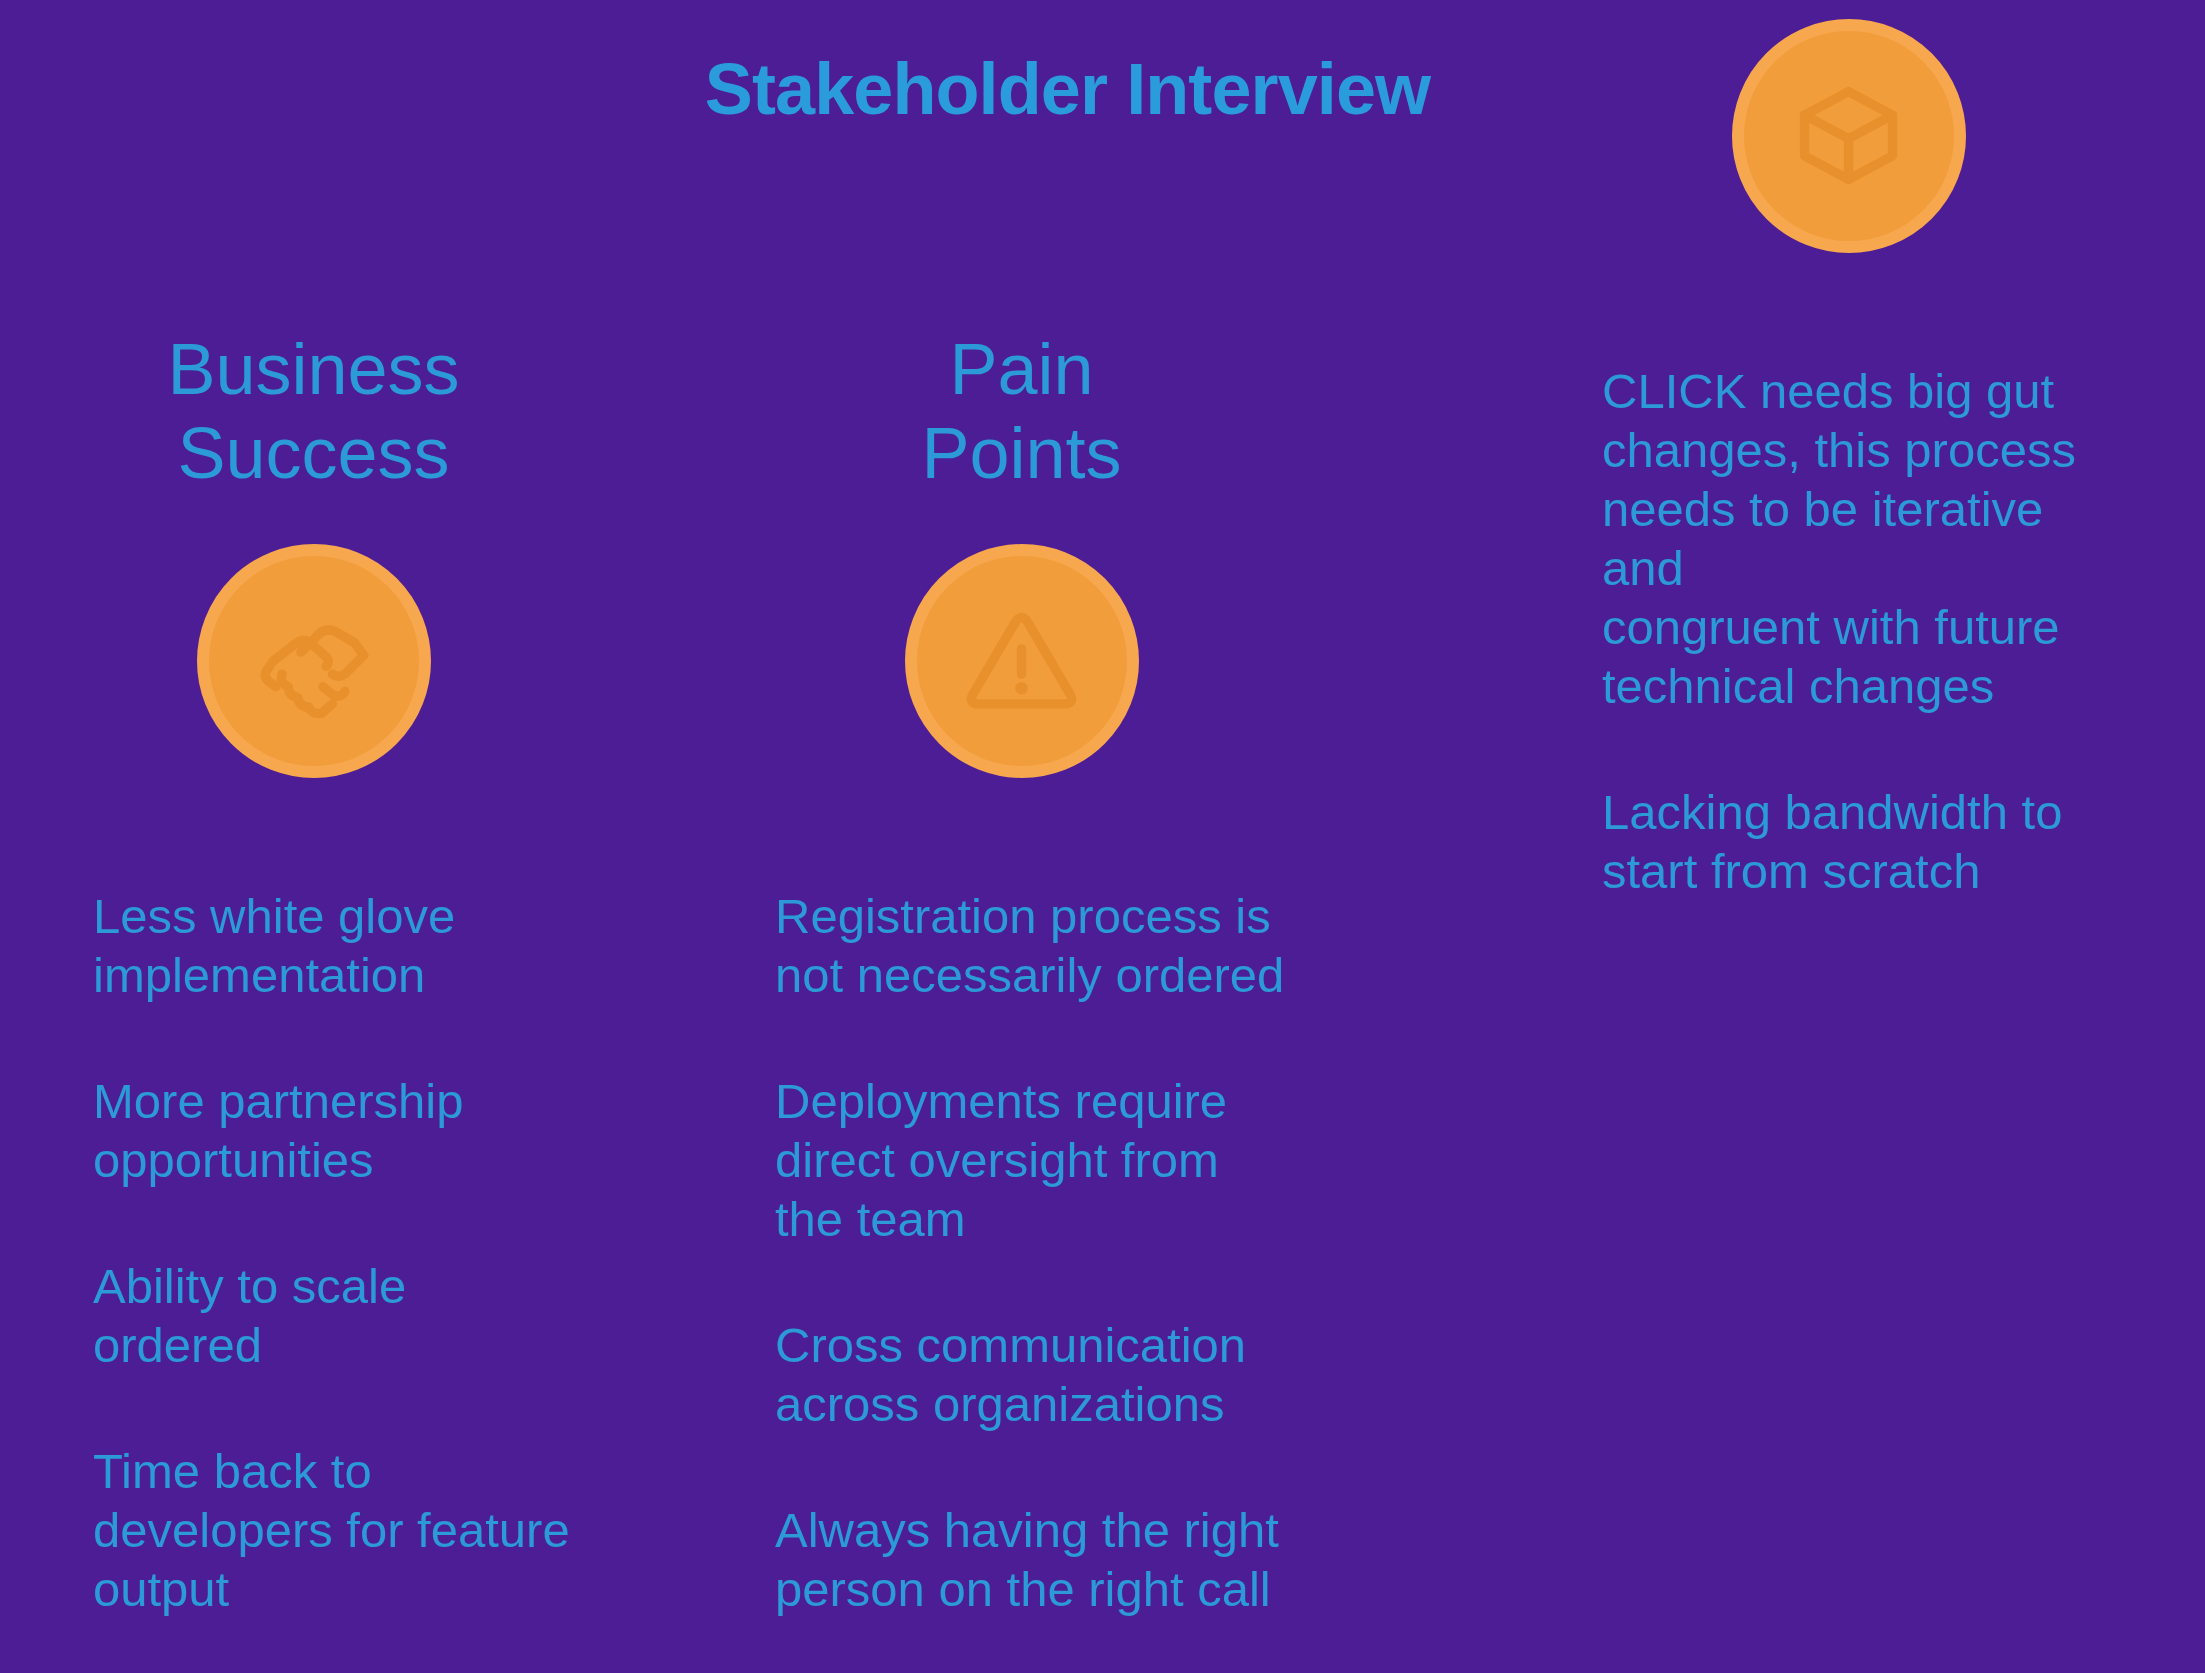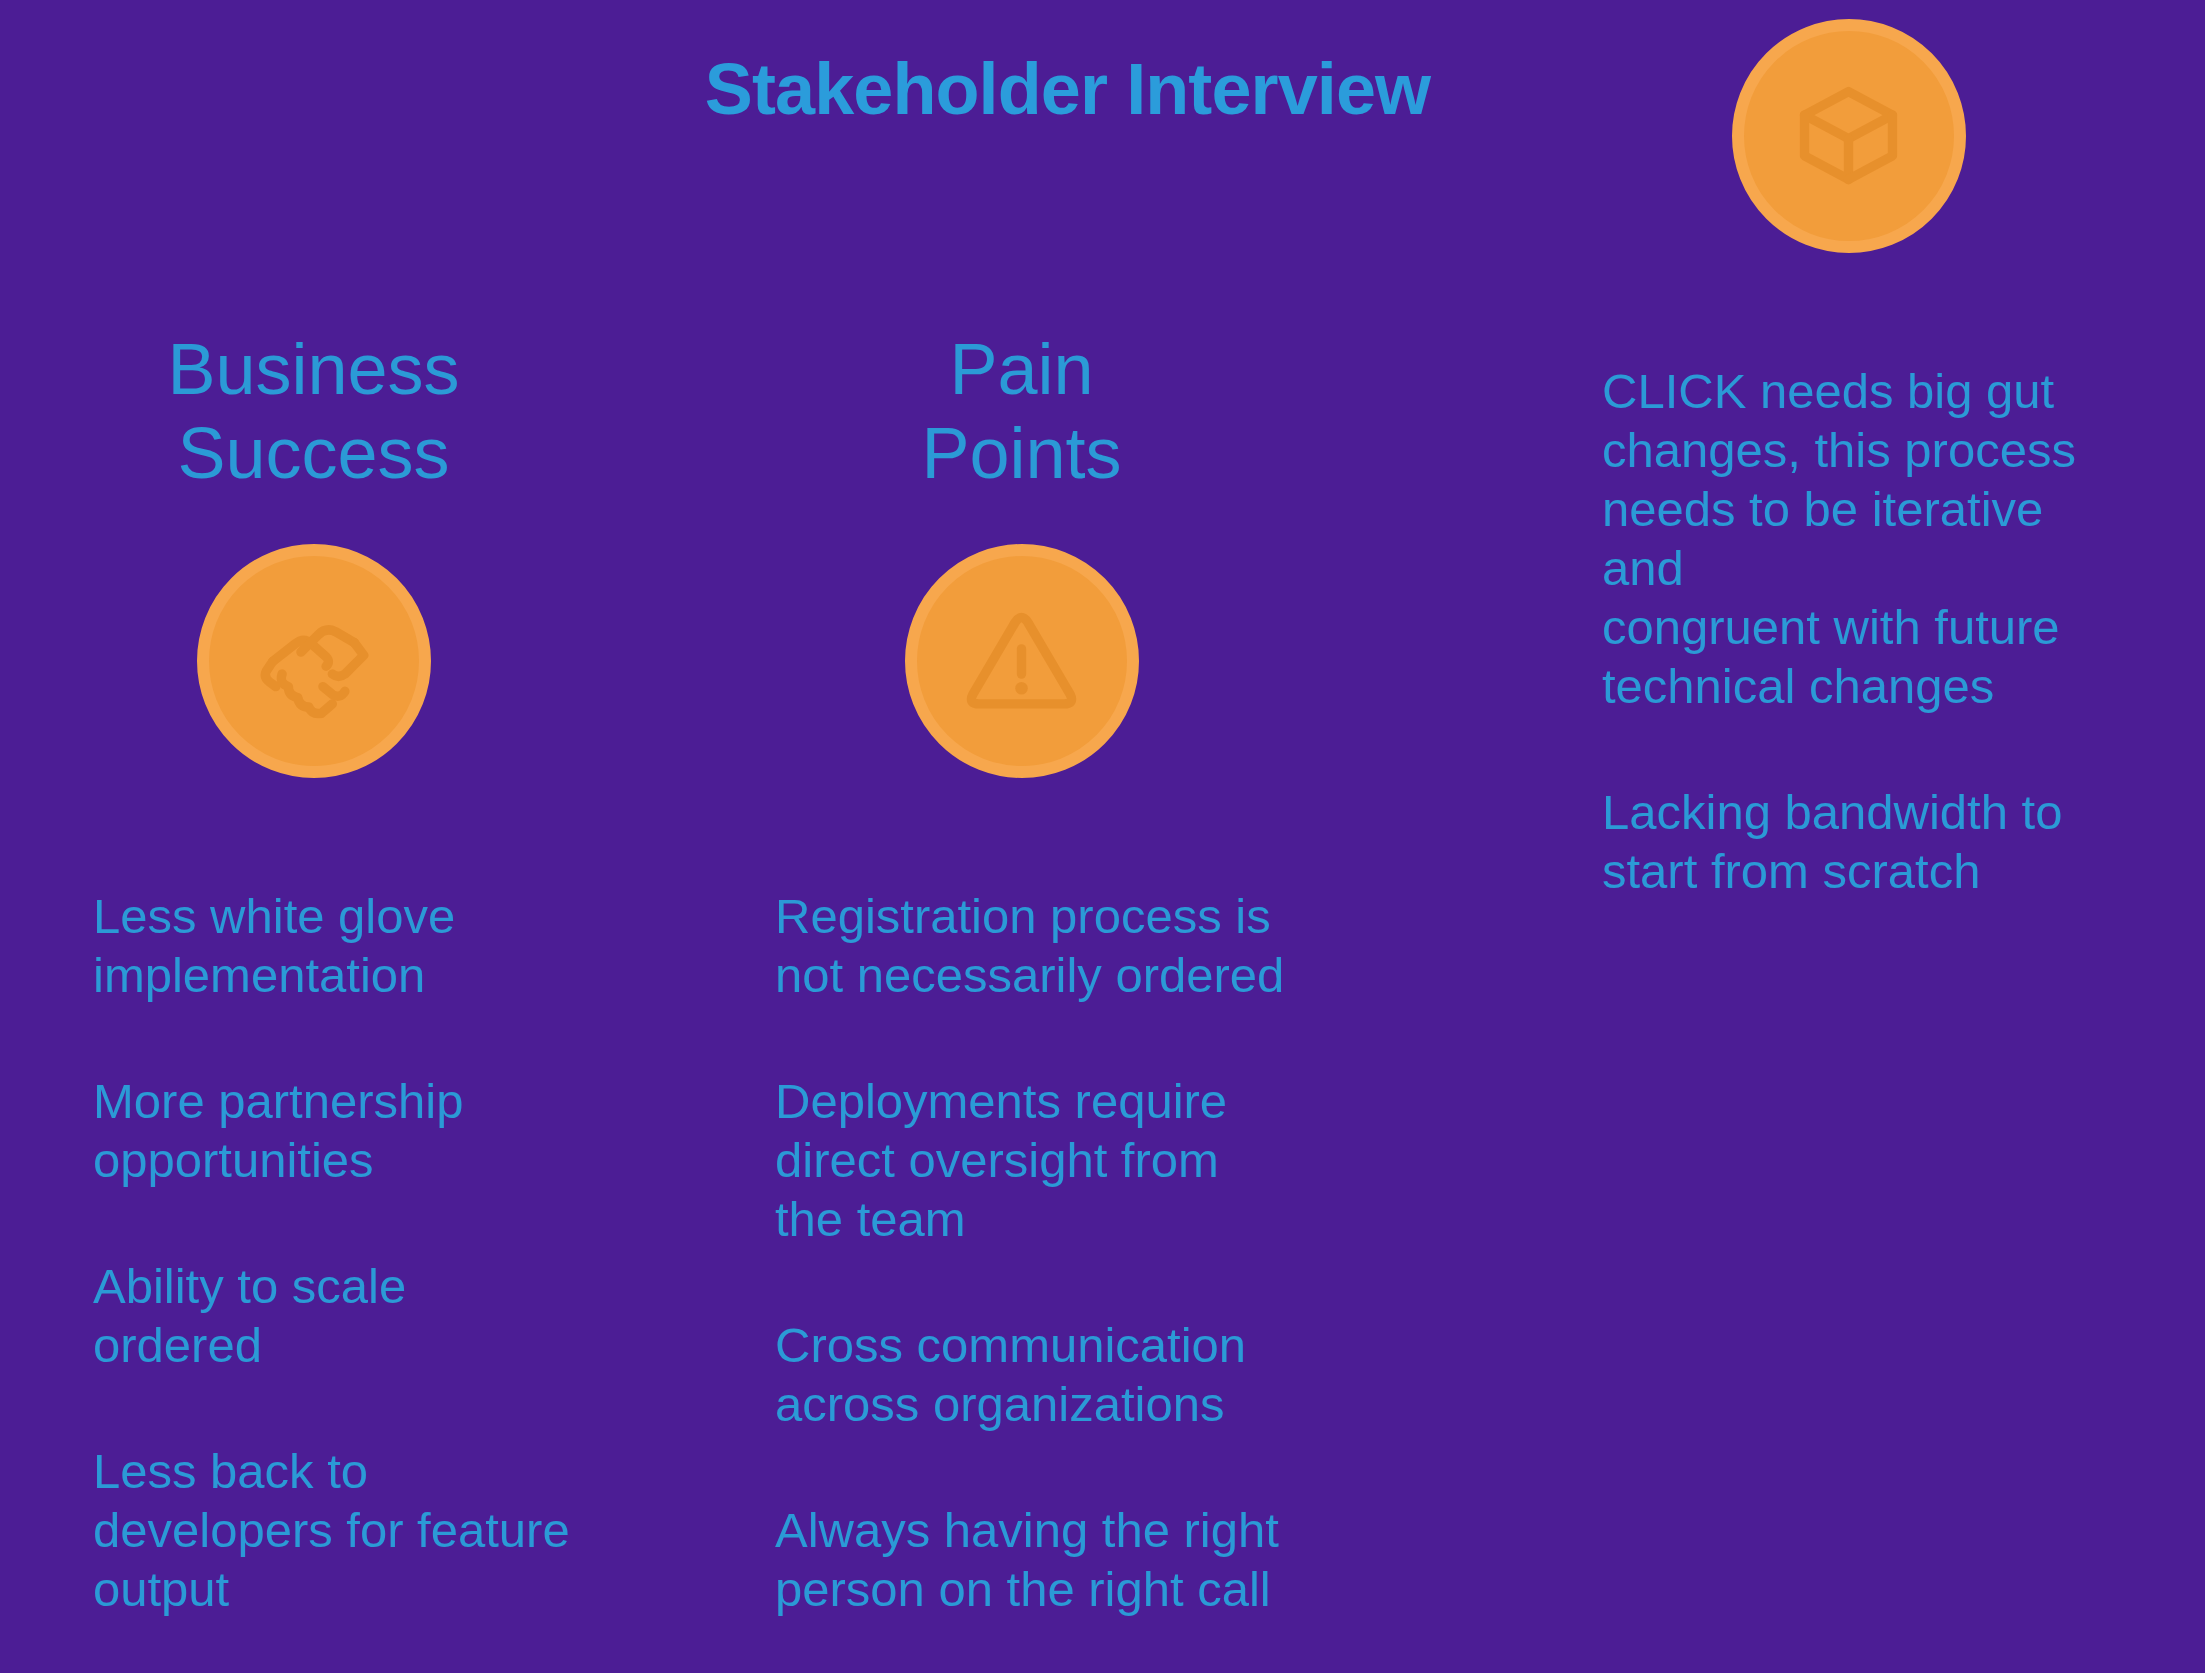--- a/index.html
+++ b/index.html
@@ -80,21 +80,21 @@
           <path class="glyph" d="M56 66 l6 5 q5 3 8 -2"></path>
         </svg>
       </div>
     </div>
     <div class="list">
       <div class="list-item">Less white glove
 implementation</div>
       <div class="list-item">More partnership
 opportunities</div>
       <div class="list-item">Ability to scale ordered</div>
-      <div class="list-item">Less back to
+      <div class="list-item">Time back to
 developers for feature
 output</div>
     </div>
   </div>
 
   <div class="column col-2">
     <div class="heading">Pain
 Points</div>
     <div class="icon-row">
       <div class="icon-badge">

